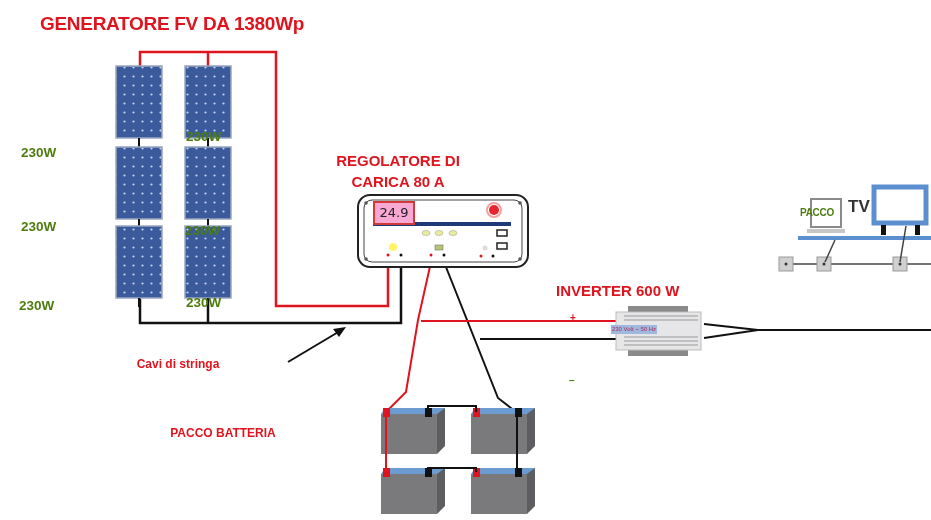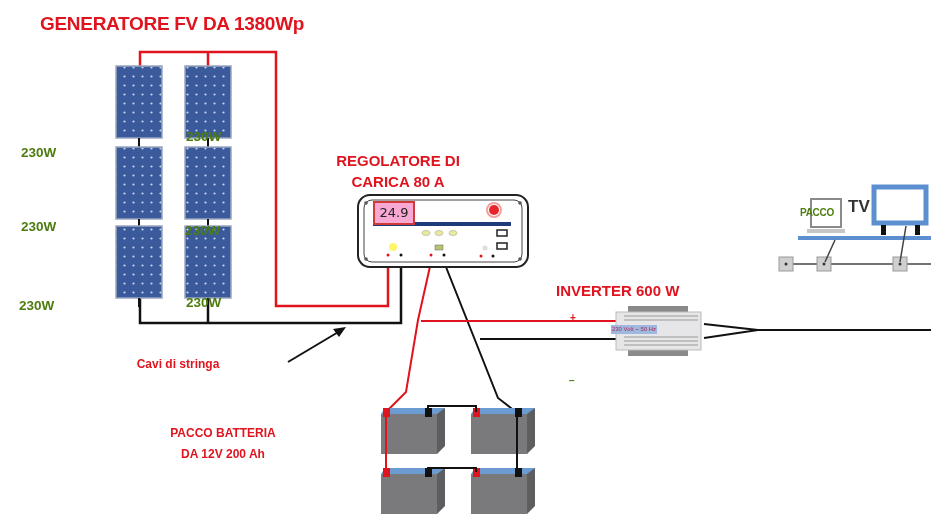--- a/index.html
+++ b/index.html
@@ -226,15 +226,14 @@
 
   <div class="lbl blk ut">PACCO</div>
   <div class="tvl">TV</div>
 
   <div class="lbl red cavi">
     <div>Cavi di stringa</div>
   </div>
 
   <div class="lbl red pacco">
     <div>PACCO BATTERIA</div>
-    <div>DA 12V 200 Ah</div>
   </div>
 </div>
 
 </body></html>

